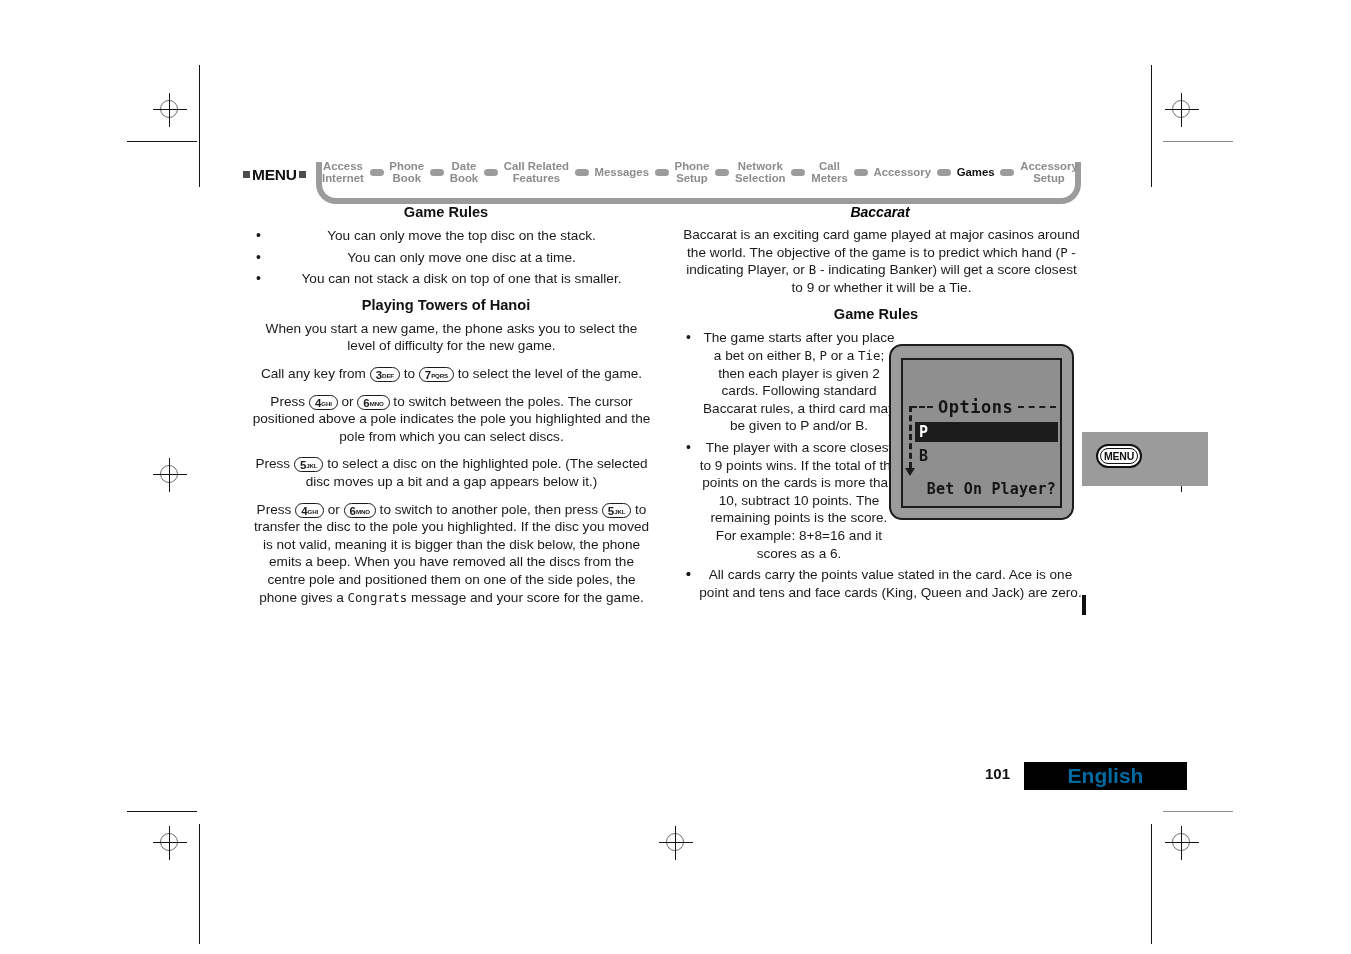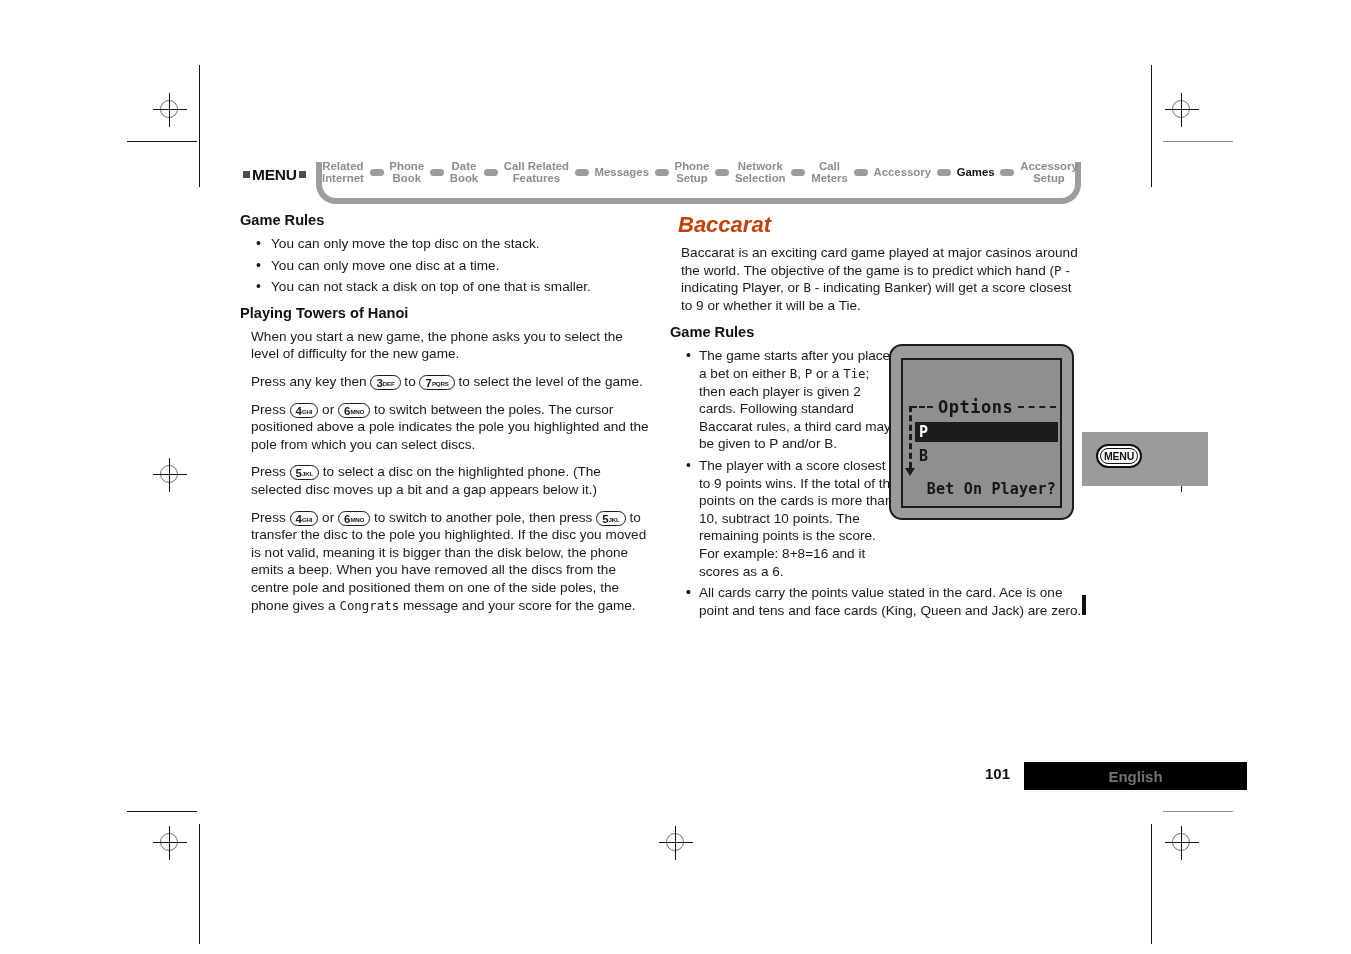--- a/index.html
+++ b/index.html
@@ -119,38 +119,39 @@
     width: 14px;
     height: 7px;
     background: #9c9c9c;
     border-radius: 4px;
     flex: none;
   }
 
   
   .col {
     position: absolute;
-    top: 212px;
+    top: 204px;
     width: 412px;
+    text-align: center;
   }
   #col-left  { left: 240px; }
   #col-right { left: 670px; width: 412px; }
 
   h3.sec-head {
     font-size: 14.6px;
     font-weight: bold;
     margin: 0 0 7px 0;
     color: #111;
   }
   h2.game-title {
-    font-size: 22px;
+    font-size: 14px;
     font-weight: bold;
     font-style: italic;
     margin: 0 0 6px 8px;
-    color: #c2410c;
+    color: #000000;
   }
   p.body-text {
     font-size: 13.6px;
     line-height: 17.6px;
     margin: 0 0 10px 0;
     padding-left: 11px;
     color: #1a1a1a;
   }
   ul.rules {
     list-style: none;
@@ -344,25 +345,25 @@
     left: 985px;
     top: 765px;
     font-size: 15px;
     font-weight: bold;
     color: #111;
   }
   #footer-lang-bar {
     position: absolute;
     left: 1024px;
     top: 762px;
-    width: 223px;
+    width: 163px;
     height: 28px;
     background: #000000;
-    color: #737373;
-    font-size: 15px;
+    color: #0369a1;
+    font-size: 21px;
     font-weight: bold;
     display: flex;
     align-items: center;
     justify-content: center;
   }
 </style>
 </head>
 <body>
 
 <div class="reg-mark" style="left:153px; top:93px;">
@@ -409,21 +410,21 @@
 <div class="crop-h gray" style="left:1163px; top:141px; width:70px;"></div>
 <div class="crop-h" style="left:127px; top:811px; width:70px;"></div>
 <div class="crop-h gray" style="left:1163px; top:811px; width:70px;"></div>
 
 <div id="nav-strip">
   <div class="nav-menu-label">
     <span class="sq"></span><span>MENU</span><span class="sq after"></span>
   </div>
   <div class="nav-track"></div>
   <div class="nav-items">
-    <div class="nav-item">Related
+    <div class="nav-item">Access
 Internet</div>
     <div class="nav-dot"></div>
     <div class="nav-item">Phone
 Book</div>
     <div class="nav-dot"></div>
     <div class="nav-item">Date
 Book</div>
     <div class="nav-dot"></div>
     <div class="nav-item">Call Related
 Features</div>
@@ -456,29 +457,29 @@
     <li><span class="bullet">•</span><span>You can only move the top disc on the stack.</span></li>
     <li><span class="bullet">•</span><span>You can only move one disc at a time.</span></li>
     <li><span class="bullet">•</span><span>You can not stack a disk on top of one that is smaller.</span></li>
   </ul>
 
   <h3 class="sec-head">Playing Towers of Hanoi</h3>
 
   <p class="body-text">When you start a new game, the phone asks you to select the level of difficulty for the new game.</p>
 
   <p class="body-text">
-    <span>Press any key then </span><span class="keycap"><span class="num">3</span><span class="ltr">DEF</span></span><span> to </span><span class="keycap"><span class="num">7</span><span class="ltr">PQRS</span></span><span> to select the level of the game.</span>
+    <span>Call any key from </span><span class="keycap"><span class="num">3</span><span class="ltr">DEF</span></span><span> to </span><span class="keycap"><span class="num">7</span><span class="ltr">PQRS</span></span><span> to select the level of the game.</span>
   </p>
 
   <p class="body-text">
     <span>Press </span><span class="keycap"><span class="num">4</span><span class="ltr">GHI</span></span><span> or </span><span class="keycap"><span class="num">6</span><span class="ltr">MNO</span></span><span> to switch between the poles. The cursor positioned above a pole indicates the pole you highlighted and the pole from which you can select discs.</span>
   </p>
 
   <p class="body-text">
-    <span>Press </span><span class="keycap"><span class="num">5</span><span class="ltr">JKL</span></span><span> to select a disc on the highlighted phone. (The selected disc moves up a bit and a gap appears below it.)</span>
+    <span>Press </span><span class="keycap"><span class="num">5</span><span class="ltr">JKL</span></span><span> to select a disc on the highlighted pole. (The selected disc moves up a bit and a gap appears below it.)</span>
   </p>
 
   <p class="body-text">
     <span>Press </span><span class="keycap"><span class="num">4</span><span class="ltr">GHI</span></span><span> or </span><span class="keycap"><span class="num">6</span><span class="ltr">MNO</span></span><span> to switch to another pole, then press </span><span class="keycap"><span class="num">5</span><span class="ltr">JKL</span></span><span> to transfer the disc to the pole you highlighted. If the disc you moved is not valid, meaning it is bigger than the disk below, the phone emits a beep. When you have removed all the discs from the centre pole and positioned them on one of the side poles, the phone gives a </span><span class="lcd">Congrats</span><span> message and your score for the game.</span>
   </p>
 </div>
 
 <div class="col" id="col-right">
 
   <h2 class="game-title">Baccarat</h2>

